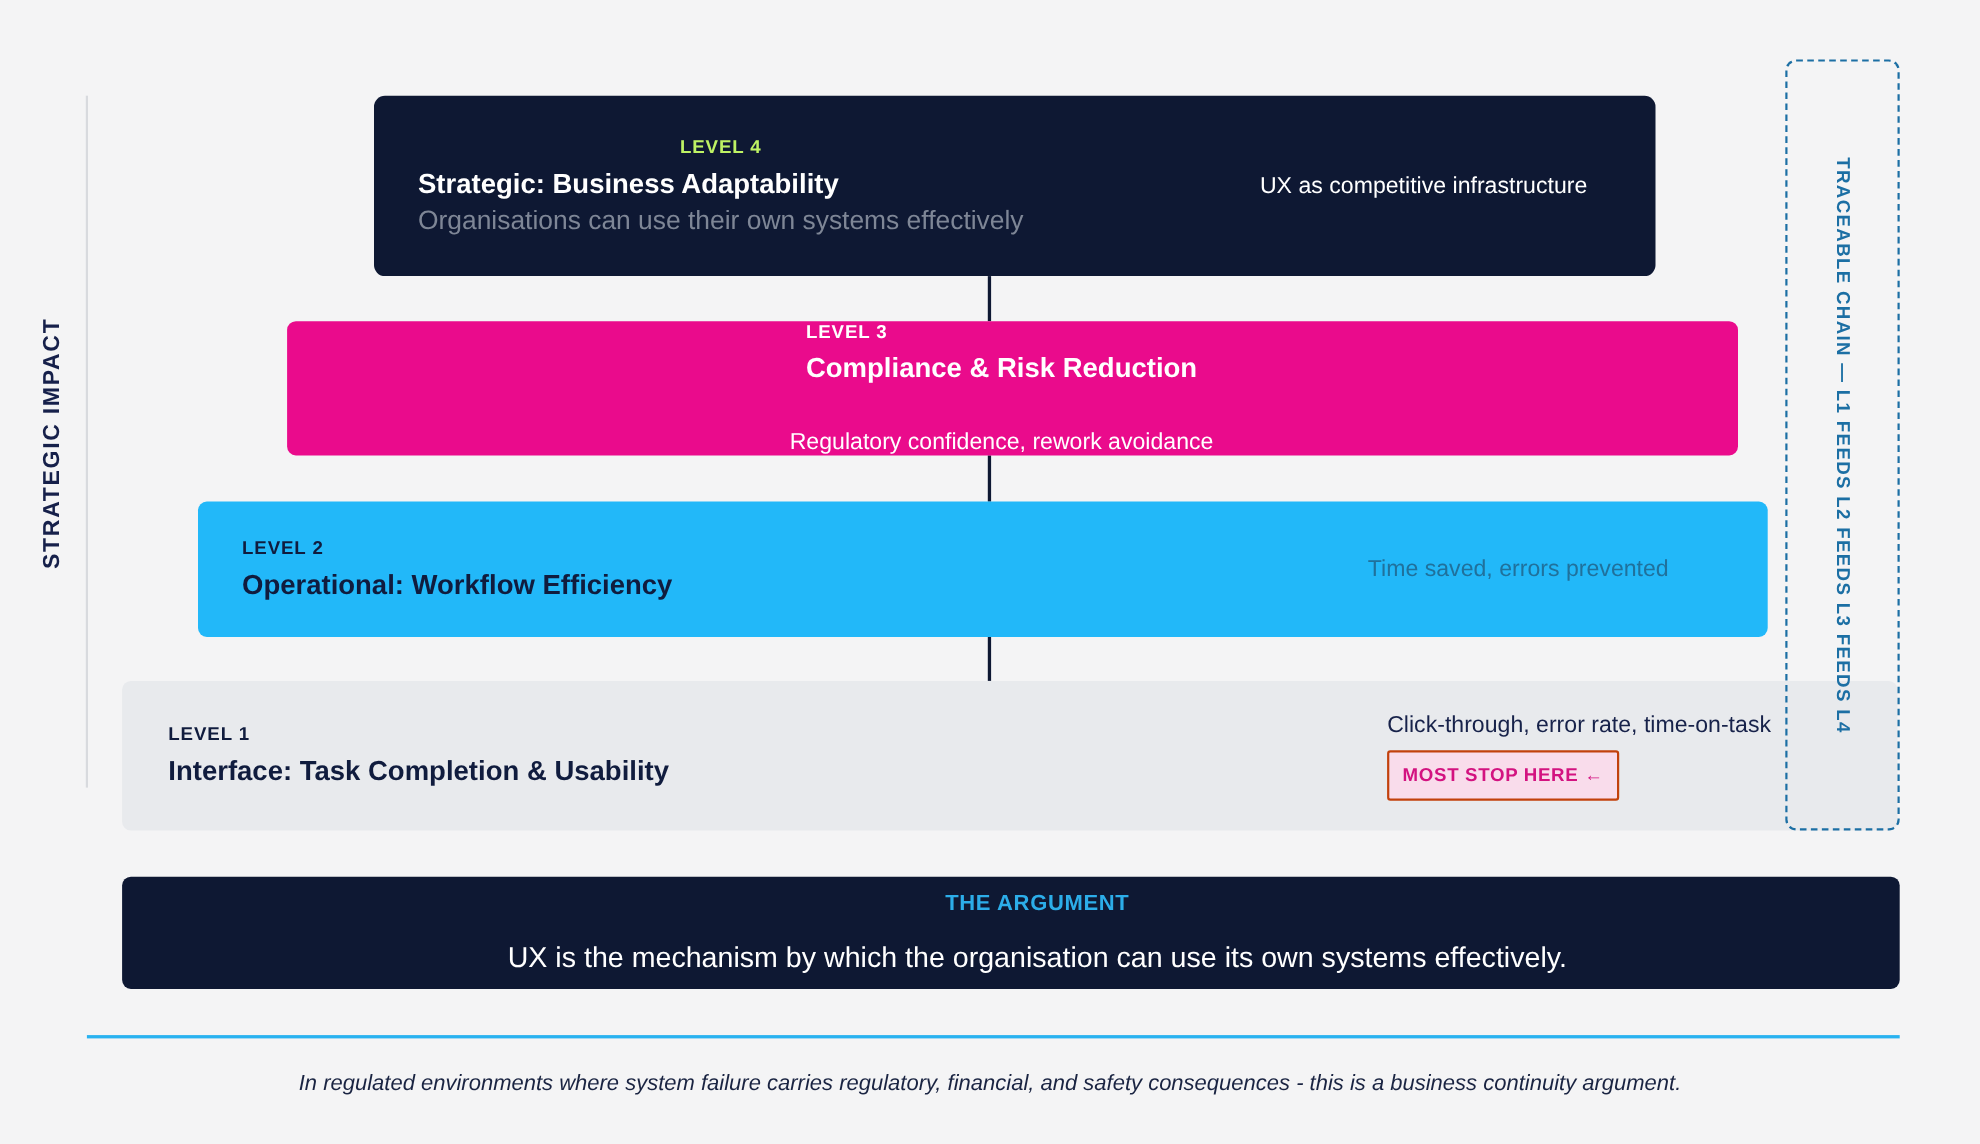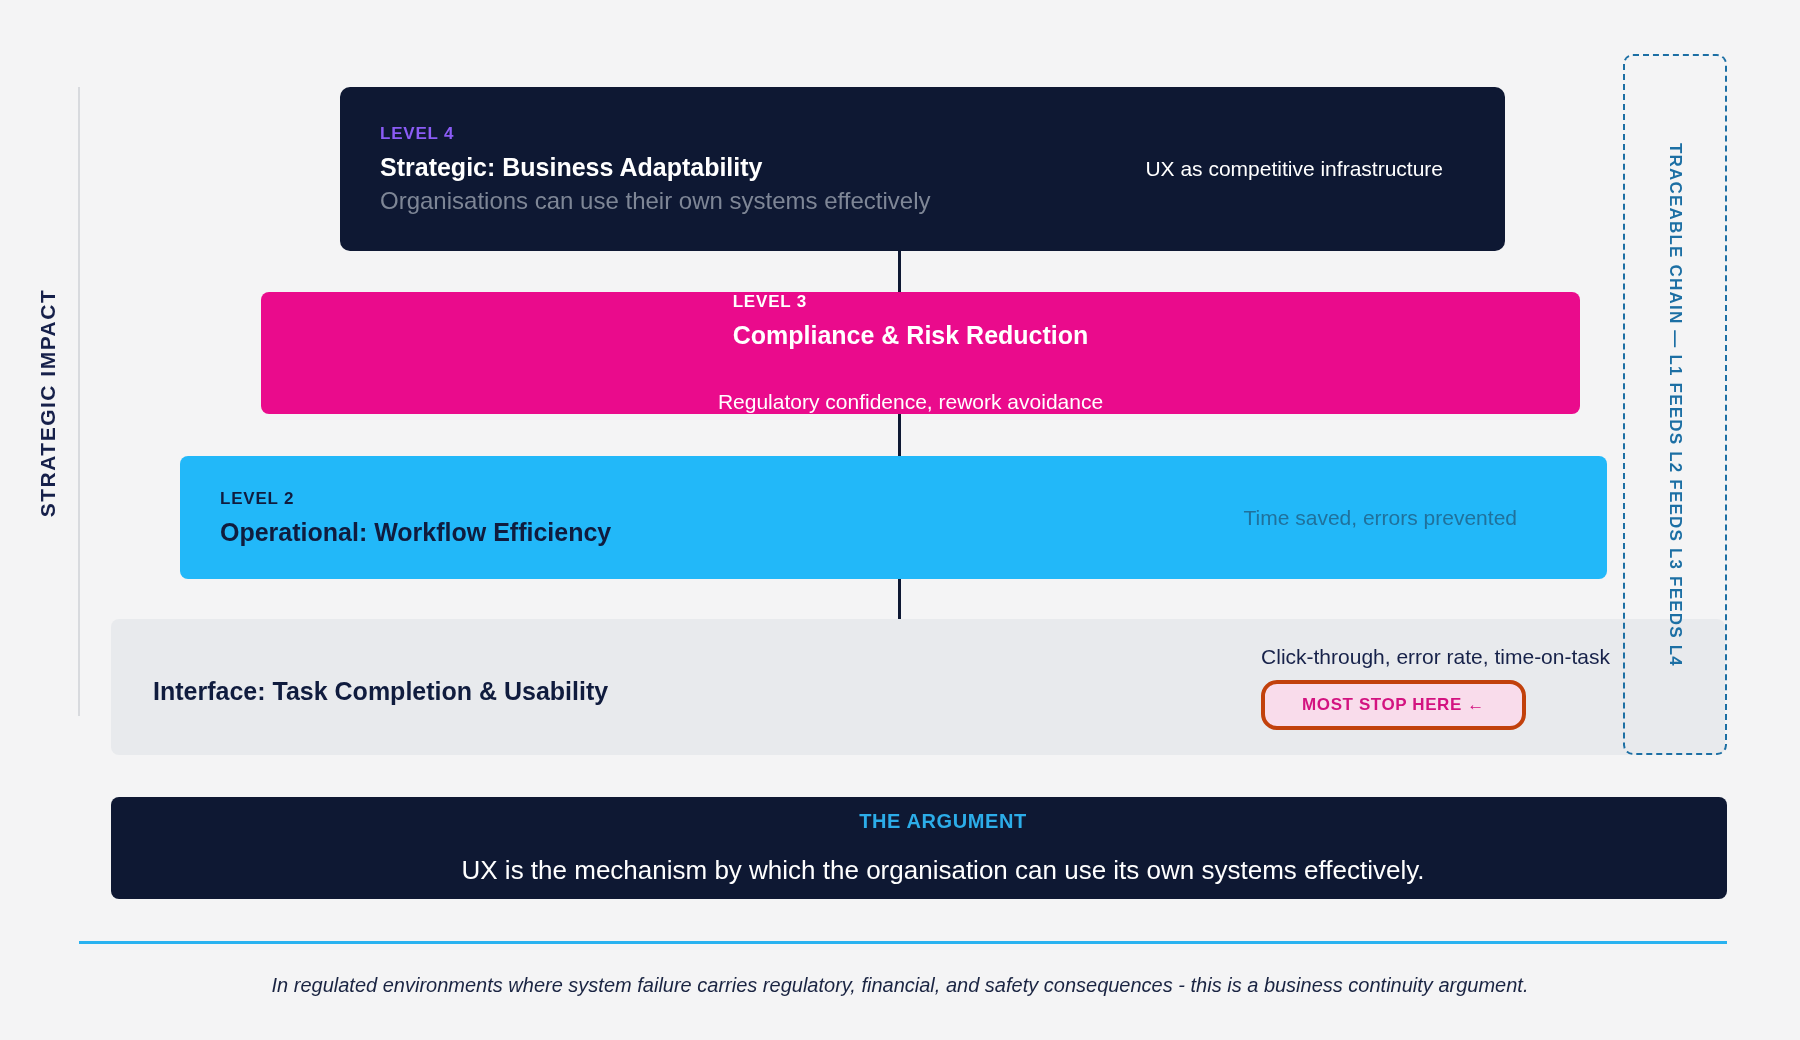--- a/index.html
+++ b/index.html
@@ -31,36 +31,36 @@
   
   .card{
     position:absolute;display:flex;align-items:center;justify-content:space-between;
     box-sizing:border-box;
   }
   .lvl4{left:340px;top:87px;width:1165px;height:164px;background:#0e1833;border-radius:10px;padding:0 62px 0 40px;}
   .lvl3{left:261px;top:292px;width:1319px;height:122px;background:#ea0b8c;border-radius:8px;padding:0 60px 0 40px;flex-direction:column;}
   .lvl2{left:180px;top:456px;width:1427px;height:123px;background:#22b8f9;border-radius:8px;padding:0 90px 0 40px;}
   .lvl1{left:111px;top:619px;width:1614px;height:136px;background:#e8eaed;border-radius:8px;padding:0 115px 0 42px;}
   .tag{font-weight:bold;font-size:17px;letter-spacing:0.8px;}
-  .tag-cyan{color:#8b5cf6;}
+  .tag-cyan{color:#bef264;text-align:center;}
   .tag-white{color:#ffffff;}
   .tag-navy{color:#101c3e;}
   .title{font-weight:bold;font-size:25px;margin-top:9px;}
   .title-white{color:#ffffff;}
   .title-navy{color:#101c3e;}
   .subtitle{font-size:24px;color:#7e8696;margin-top:5px;}
   .metric{font-size:21px;white-space:nowrap;}
   .metric-white{color:#ffffff;}
   .metric-blue{color:#20719c;}
   .metric-navy{color:#17224a;}
   .l1-right{display:flex;flex-direction:column;align-items:flex-start;gap:11px;}
   .badge{
-    background:#f9dceb;border:4px solid #c2410c;border-radius:16px;
+    background:#f9dceb;border:2px solid #c2410c;border-radius:3px;
     color:#d31380;font-weight:bold;font-size:17px;letter-spacing:0.6px;
-    padding:11px 37px;
+    padding:11px 12px;
   }
   
   .chain-box{
     position:absolute;left:1623px;top:54px;width:104px;height:701px;
     border:2px dashed #1c6fa4;border-radius:10px;box-sizing:border-box;
     display:flex;align-items:center;justify-content:center;
   }
   .chain-label{
     writing-mode:vertical-rl;text-orientation:mixed;
     font-weight:bold;font-size:17px;letter-spacing:1.2px;
@@ -115,20 +115,21 @@
   <div class="card lvl2">
     <div class="card-left">
       <div class="tag tag-navy">LEVEL 2</div>
       <div class="title title-navy">Operational: Workflow Efficiency</div>
     </div>
     <div class="metric metric-blue">Time saved, errors prevented</div>
   </div>
 
   <div class="card lvl1">
     <div class="card-left">
+      <div class="tag tag-navy">LEVEL 1</div>
       <div class="title title-navy">Interface: Task Completion &amp; Usability</div>
     </div>
     <div class="l1-right">
       <div class="metric metric-navy">Click-through, error rate, time-on-task</div>
       <div class="badge">MOST STOP HERE ←</div>
     </div>
   </div>
 
   <div class="chain-box">
     <div class="chain-label">TRACEABLE CHAIN — L1 FEEDS L2 FEEDS L3 FEEDS L4</div>

